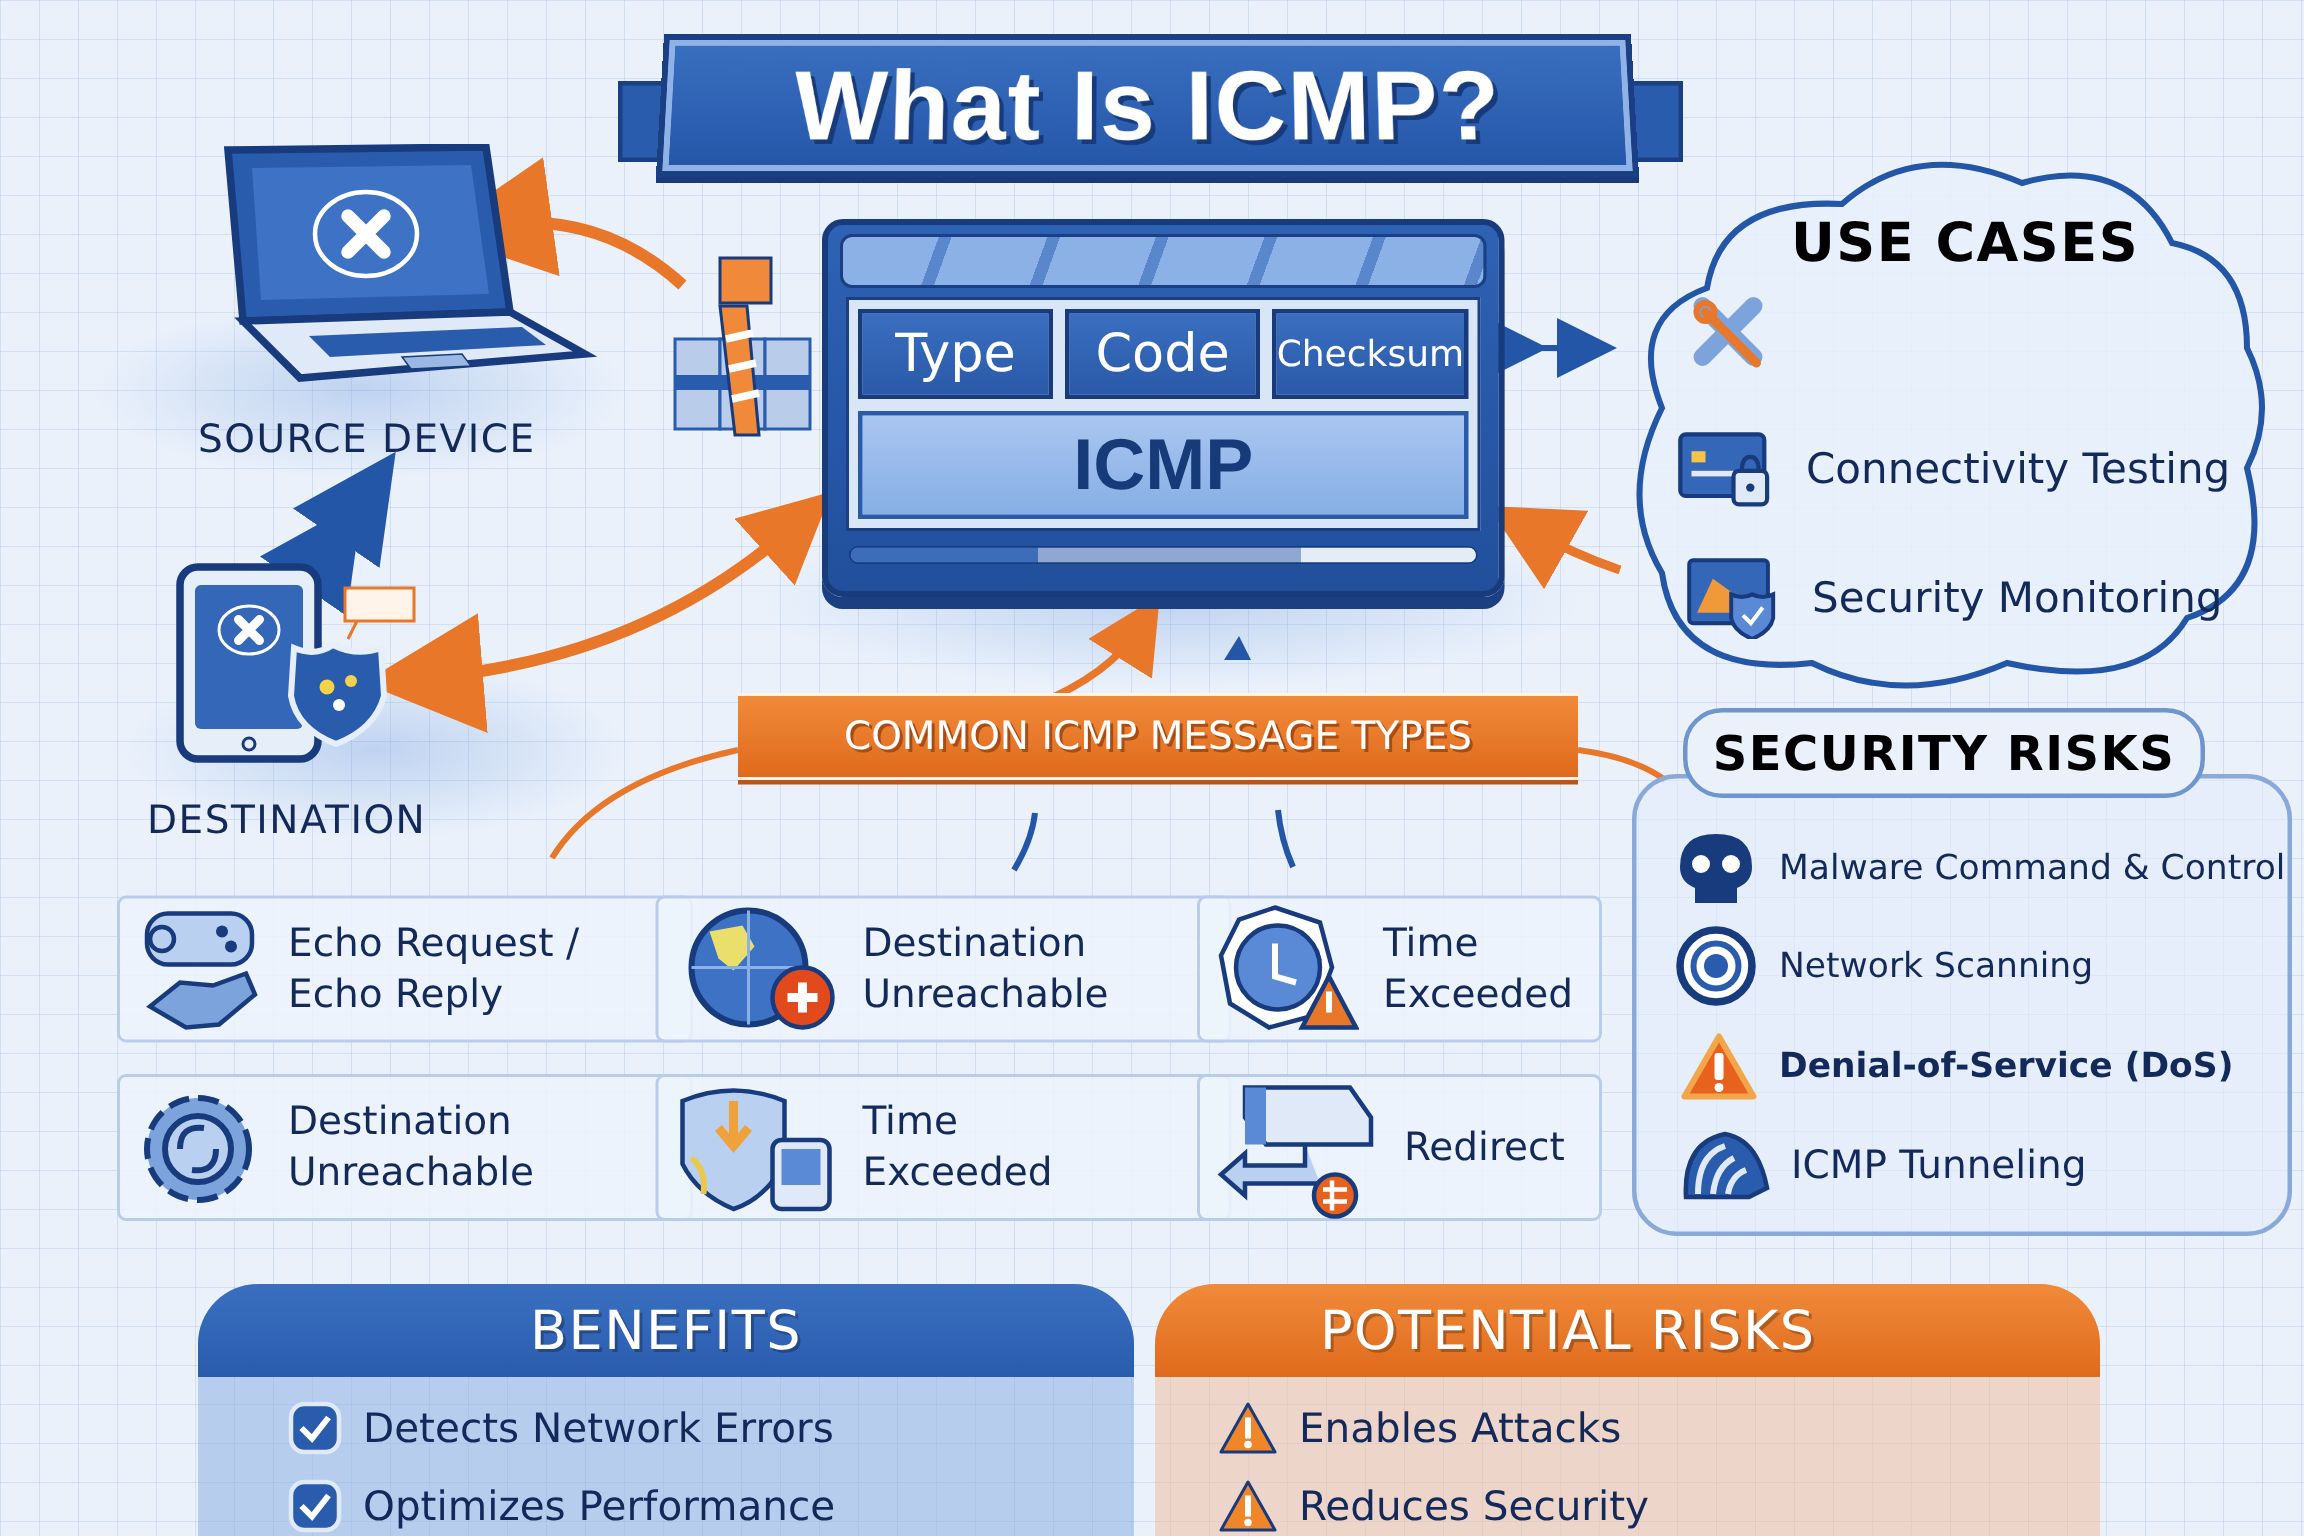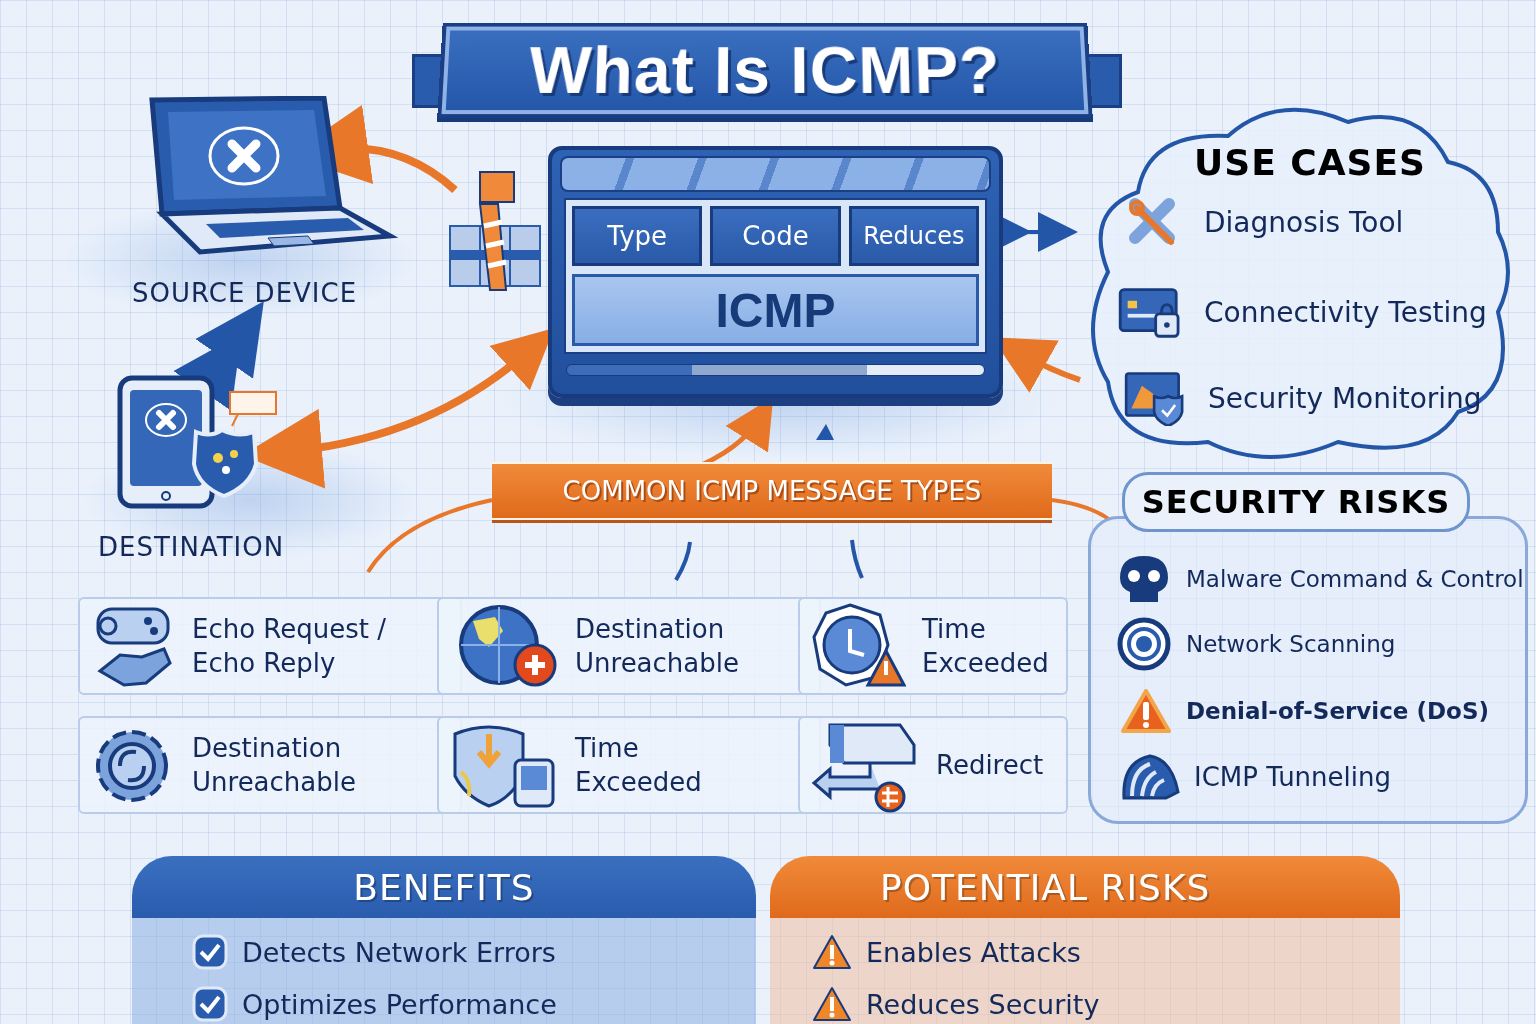--- a/index.html
+++ b/index.html
@@ -60,21 +60,21 @@
     border-radius: 8px; border: 2px solid #1b3f85;
   }
   .icmp-inner {
     position: absolute; left: 12px; right: 12px; top: 48px; height: 156px;
     background: #d9e6f8; border: 2px solid #1b3f85; padding: 6px;
   }
   .field-row { display: flex; gap: 8px; height: 60px; }
   .field {
     flex: 1; background: linear-gradient(#3a6ec0, #2a5aa8);
     border: 3px solid #173b7c; display: flex; align-items: center; justify-content: center;
-    font-family: "DejaVu Sans", sans-serif; font-size: 26px; color: #fff;
+    font-family: "DejaVu Sans", sans-serif; font-size: 35px; color: #fff;
   }
   .icmp-core {
     margin-top: 8px; height: 72px;
     background: linear-gradient(#a9c6ef, #87aee6);
     border: 3px solid #2a5aa8;
     display: flex; align-items: center; justify-content: center;
     font-family: "Liberation Sans", sans-serif; font-weight: 700;
     font-size: 48px; color: #173a78;
   }
   .icmp-bar {
@@ -215,39 +215,38 @@
   <path d="M116,18 L162,18 L162,40 L116,40 Z M124,40 L118,52" fill="#fff4ea" stroke="#e8772a" stroke-width="2"></path>
 </svg>
 <div class="abs dev-label" style="left:98px;top:532px;">DESTINATION</div>
 
 <div class="abs icmp-box">
   <div class="icmp-top"></div>
   <div class="icmp-inner">
     <div class="field-row">
       <div class="field">Type</div>
       <div class="field">Code</div>
-      <div class="field" style="font-size:24px;">Reduces</div>
+      <div class="field" style="font-size:24px;">Checksum</div>
     </div>
     <div class="icmp-core">ICMP</div>
   </div>
   <div class="icmp-bar"></div>
 </div>
 
 <svg class="abs cloud" width="440" height="380">
   <path d="M30,180 Q6,120 60,100 Q70,40 150,44 Q200,0 270,30 Q340,10 370,70 Q420,80 420,140 Q440,180 420,220 Q440,300 380,320 Q350,370 260,350 Q190,380 130,350 Q40,360 30,290 Q0,240 30,180 Z" fill="rgba(232,240,251,0.85)" stroke="#2456a8" stroke-width="4"></path>
 </svg>
 <div class="abs section-head" style="left:1194px;top:142px;font-size:36px;">USE CASES</div>
 <div class="abs uc-item" style="left:1124px;top:194px;">
   <svg class="ico-box" viewBox="0 0 60 56">
     <path d="M10,44 L44,10" stroke="#7da3dc" stroke-width="12" stroke-linecap="round"></path>
     <path d="M10,10 L44,44" stroke="#7da3dc" stroke-width="12" stroke-linecap="round"></path>
     <path d="M12,14 L46,48" stroke="#e8772a" stroke-width="6" stroke-linecap="round"></path>
     <circle cx="12" cy="14" r="6" fill="none" stroke="#e8772a" stroke-width="4"></circle>
   </svg>
-  <span class="uc-text">Diagnosis Tool</span>
 </div>
 <div class="abs uc-item" style="left:1116px;top:284px;">
   <svg class="ico-box" viewBox="0 0 70 60" style="width:70px;">
     <rect x="2" y="6" width="60" height="44" rx="4" fill="#3467b8" stroke="#173b7c" stroke-width="3"></rect>
     <rect x="10" y="18" width="10" height="8" fill="#f5c24a"></rect>
     <rect x="10" y="32" width="30" height="4" fill="#dfe9f8"></rect>
     <rect x="40" y="32" width="24" height="24" rx="4" fill="#dfe9f8" stroke="#173b7c" stroke-width="3"></rect>
     <path d="M46,32 Q46,22 52,22 Q58,22 58,32" fill="none" stroke="#173b7c" stroke-width="3"></path>
     <circle cx="52" cy="44" r="3" fill="#173b7c"></circle>
   </svg>

